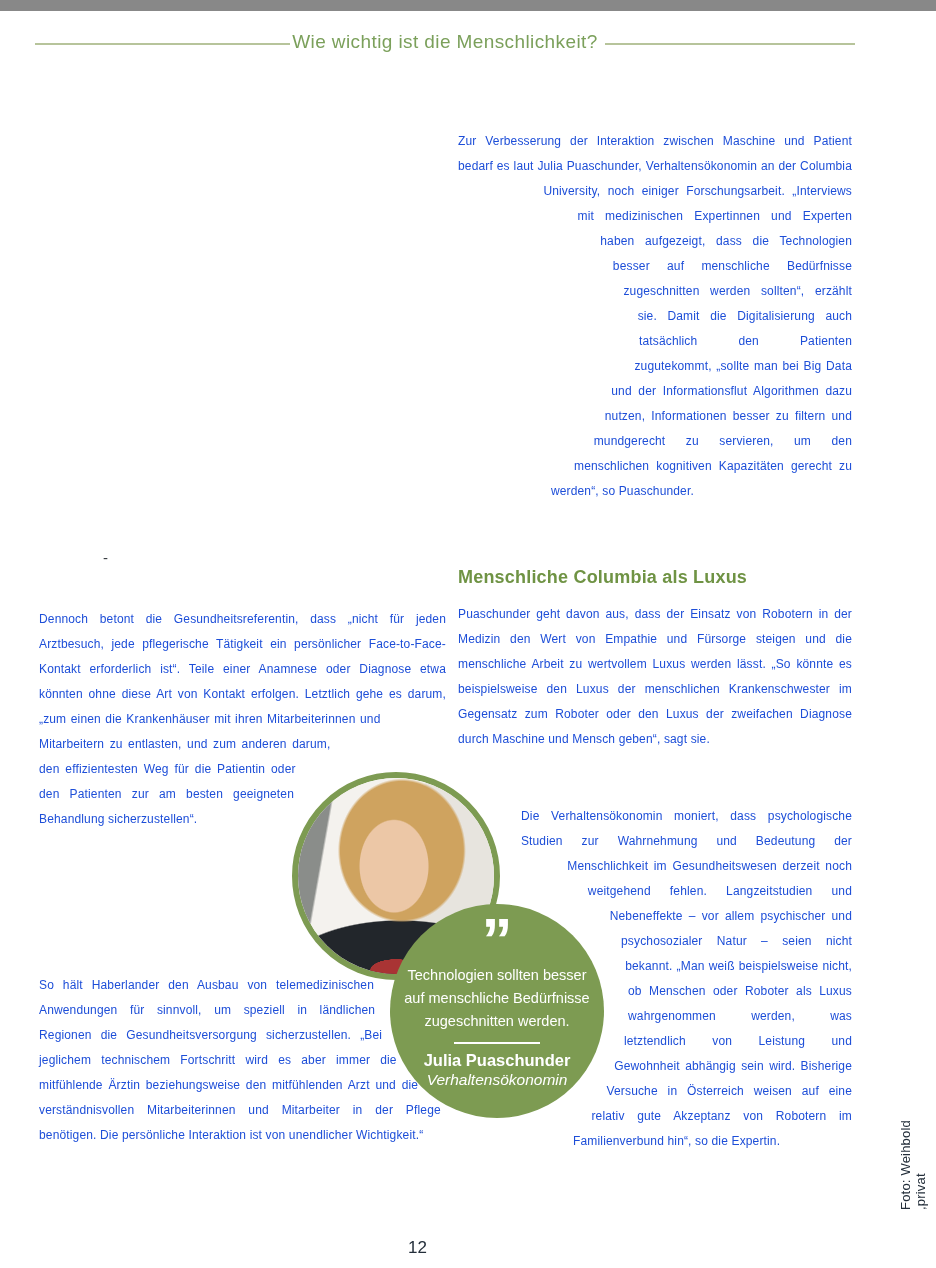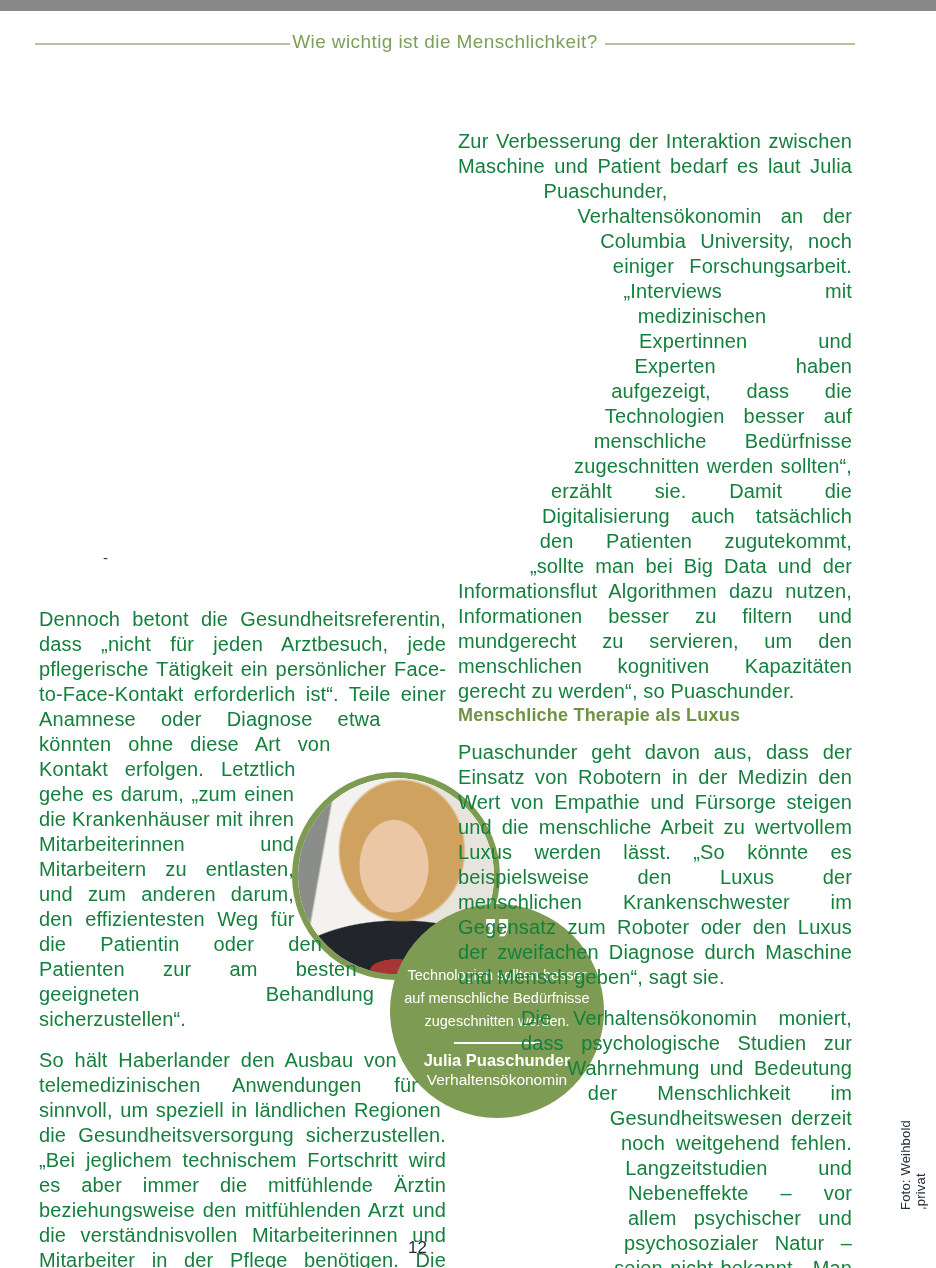--- a/index.html
+++ b/index.html
@@ -17,22 +17,22 @@
     font-size:19px;font-weight:400;letter-spacing:.4px;color:#7ba05b;margin:0;
   }
   
   .col{position:absolute;}
   .col-left{left:39px;top:580px;width:407px;}
   .col-right{left:458px;top:115px;width:394px;}
   .col h2{
     margin:0;font-size:18px;line-height:22px;font-weight:bold;color:#6f9344;letter-spacing:.2px;
   }
   .para{
-    margin:16px 0 0 0;text-align:justify;font-size:20px;line-height:25px;
-    letter-spacing:.15px;color:#15803d;
+    margin:16px 0 0 0;text-align:justify;font-size:12px;line-height:25px;
+    letter-spacing:.15px;color:#1d4ed8;
   }
   .clear-heading{clear:left;}
   .minh-rp1{min-height:420px;}
   .minh-rp2{min-height:186px;}
   .minh-lp1{min-height:350px;}
   
   .wrapfloat{pointer-events:none;}
   .fl-funnel{
     float:left;width:185px;height:440px;shape-margin:6px;
     shape-outside:polygon(0px 72px,85px 84px,110px 102px,135px 127px,148px 152px,158px 177px,175px 207px,172px 224px,150px 237px,146px 260px,138px 286px,124px 312px,98px 337px,78px 362px,78px 387px,74px 414px,62px 432px,0px 440px);
@@ -61,21 +61,21 @@
   }
   
   .quote-circle{
     position:absolute;left:390px;top:893px;width:214px;height:214px;border-radius:50%;
     background:#7d9b52;color:#ffffff;text-align:center;box-sizing:border-box;padding-top:14px;
   }
   .qmark{font-size:62px;line-height:44px;height:44px;font-weight:bold;color:#ffffff;}
   .qtext{margin:2px auto 0 auto;width:196px;font-size:14.5px;line-height:23px;}
   .qdivider{width:86px;height:2px;background:#ffffff;margin:9px auto 7px auto;}
   .qauthor{font-size:16.5px;font-weight:bold;line-height:19px;}
-  .qrole{font-size:15.5px;line-height:19px;}
+  .qrole{font-size:15.5px;font-style:italic;line-height:19px;}
   
   .stray-dash{
     position:absolute;left:103px;top:538px;font-size:15px;color:#3a3f44;
   }
   .photo-credit{
     position:absolute;right:8px;top:1075px;height:124px;
     writing-mode:vertical-rl;transform:rotate(180deg);
     font-size:13px;letter-spacing:.2px;color:#232e3a;
   }
   .page-number{
@@ -108,21 +108,21 @@
 
   <div class="col col-left">
     <div class="wrapfloat fl-leftwrap"></div>
     <p class="para minh-lp1">Dennoch betont die Gesundheitsreferentin, dass „nicht für jeden Arztbesuch, jede pflegerische Tätigkeit ein persönlicher Face-to-Face-Kontakt erforderlich ist“. Teile einer Anamnese oder Diagnose etwa könnten ohne diese Art von Kontakt erfolgen. Letztlich gehe es darum, „zum einen die Krankenhäuser mit ihren Mitarbeiterinnen und Mitarbeitern zu entlasten, und zum anderen darum, den effizientesten Weg für die Patientin oder den Patienten zur am besten geeigneten Behandlung sicherzustellen“.</p>
     <p class="para">So hält Haberlander den Ausbau von telemedizinischen Anwendungen für sinnvoll, um speziell in ländlichen Regionen die Gesundheitsversorgung sicherzustellen. „Bei jeglichem technischem Fortschritt wird es aber immer die mitfühlende Ärztin beziehungsweise den mitfühlenden Arzt und die verständnisvollen Mitarbeiterinnen und Mitarbeiter in der Pflege benötigen. Die persönliche Interaktion ist von unendlicher Wichtigkeit.“</p>
   </div>
 
   <div class="col col-right">
     <div class="wrapfloat fl-funnel"></div>
     <p class="para minh-rp1" style="margin-top:3px;">Zur Verbesserung der Interaktion zwischen Maschine und Patient bedarf es laut Julia Puaschunder, Verhaltensökonomin an der Columbia University, noch einiger Forschungsarbeit. „Interviews mit medizinischen Expertinnen und Experten haben aufgezeigt, dass die Technologien besser auf menschliche Bedürfnisse zugeschnitten werden sollten“, erzählt sie. Damit die Digitalisierung auch tatsächlich den Patienten zugutekommt, „sollte man bei Big Data und der Informationsflut Algorithmen dazu nutzen, Informationen besser zu filtern und mundgerecht zu servieren, um den menschlichen kognitiven Kapazitäten gerecht zu werden“, so Puaschunder.</p>
-    <h2 class="clear-heading">Menschliche Therapie als Luxus</h2>
+    <h2 class="clear-heading">Menschliche Columbia als Luxus</h2>
     <p class="para minh-rp2" style="margin-top:14px;">Puaschunder geht davon aus, dass der Einsatz von Robotern in der Medizin den Wert von Empathie und Fürsorge steigen und die menschliche Arbeit zu wertvollem Luxus werden lässt. „So könnte es beispielsweise den Luxus der menschlichen Krankenschwester im Gegensatz zum Roboter oder den Luxus der zweifachen Diagnose durch Maschine und Mensch geben“, sagt sie.</p>
     <div class="wrapfloat fl-arcs"></div>
     <p class="para">Die Verhaltensökonomin moniert, dass psychologische Studien zur Wahrnehmung und Bedeutung der Menschlichkeit im Gesundheitswesen derzeit noch weitgehend fehlen. Langzeitstudien und Nebeneffekte – vor allem psychischer und psychosozialer Natur – seien nicht bekannt. „Man weiß beispielsweise nicht, ob Menschen oder Roboter als Luxus wahrgenommen werden, was letztendlich von Leistung und Gewohnheit abhängig sein wird. Bisherige Versuche in Österreich weisen auf eine relativ gute Akzeptanz von Robotern im Familienverbund hin“, so die Expertin.</p>
   </div>
 
   <div class="photo-credit">Foto: Weihbold ,privat</div>
 
   <div class="page-number">12</div>
 
 </div>

